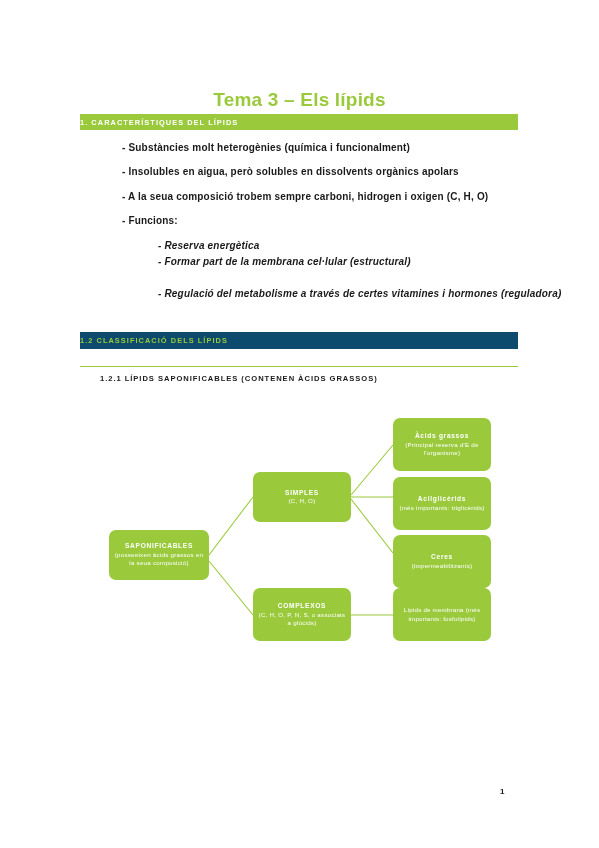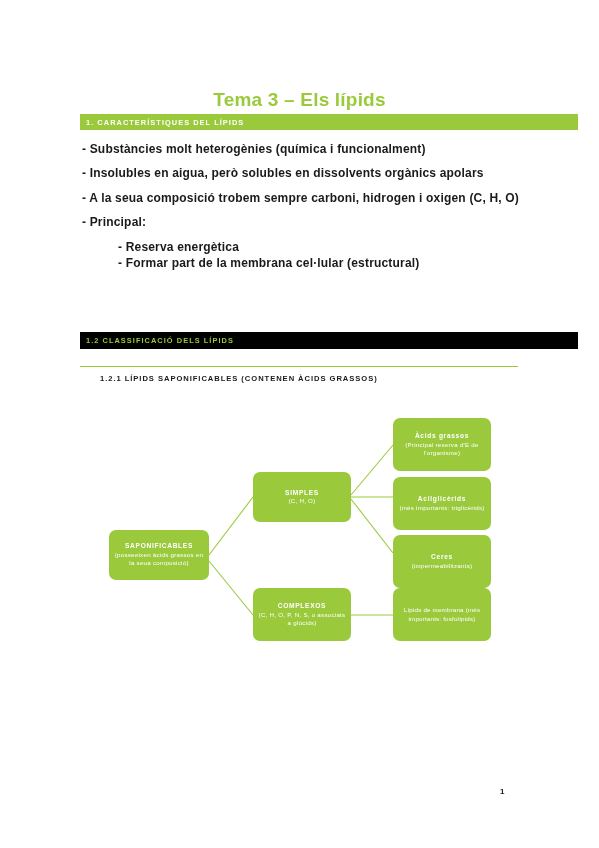--- a/index.html
+++ b/index.html
@@ -30,38 +30,38 @@
     font-size: 19px;
     font-weight: 700;
     letter-spacing: 0.2px;
     color: #9ACA3C;
   }
 
   
   .section-bar {
     position: absolute;
     left: 80px;
-    width: 498px;
+    width: 438px;
     height: 16px;
     background: #9ACA3C;
     color: #ffffff;
     font-size: 7.4px;
     font-weight: 700;
     letter-spacing: 1.05px;
     display: flex;
     align-items: center;
-    padding-left: 6px;
+    padding-left: 0;
     box-sizing: border-box;
   }
   .section-bar.lvl1 { top: 114px; }
 
   
   .section-bar.lvl2 {
     top: 332px;
-    background: #000000;
+    background: #0c4a6e;
     color: #9ACA3C;
     font-weight: 700;
     letter-spacing: 1.05px;
     font-size: 7.4px;
     height: 17px;
   }
 
   
   .rule {
     position: absolute;
@@ -79,28 +79,29 @@
     top: 374px;
     font-size: 7.6px;
     font-weight: 700;
     letter-spacing: 0.95px;
     color: #1a1a1a;
   }
 
   
   .body-line {
     position: absolute;
-    font-size: 12px;
+    font-size: 10px;
     font-weight: 700;
     color: #1a1a1a;
     letter-spacing: 0.18px;
     white-space: nowrap;
+    margin-left: 40px;
   }
   .body-line.lvl-0 { left: 82px; }
-  .body-line.lvl-1 { left: 118px; }
+  .body-line.lvl-1 { left: 118px; font-style: italic; }
 
   
   .diagram {
     position: absolute;
     left: 95px;
     top: 405px;
     width: 410px;
     height: 240px;
   }
   .diagram svg {
@@ -153,24 +154,25 @@
 
   <h1 class="doc-title">Tema 3 – Els lípids</h1>
 
   <div class="section-bar lvl1">
     <span>1. CARACTERÍSTIQUES DEL LÍPIDS</span>
   </div>
 
   <div class="body-line lvl-0" style="top:142px;">- Substàncies molt heterogènies (química i funcionalment)</div>
   <div class="body-line lvl-0" style="top:166px;">- Insolubles en aigua, però solubles en dissolvents orgànics apolars</div>
   <div class="body-line lvl-0" style="top:191px;">- A la seua composició trobem sempre carboni, hidrogen i oxigen (C, H, O)</div>
-  <div class="body-line lvl-0" style="top:215px;">- Principal:</div>
+  <div class="body-line lvl-0" style="top:215px;">- Funcions:</div>
 
   <div class="body-line lvl-1" style="top:240px;">- Reserva energètica</div>
   <div class="body-line lvl-1" style="top:256px;">- Formar part de la membrana cel·lular (estructural)</div>
+  <div class="body-line lvl-1" style="top:288px;">- Regulació del metabolisme a través de certes vitamines i hormones (reguladora)</div>
 
   <div class="section-bar lvl2">
     <span>1.2 CLASSIFICACIÓ DELS LÍPIDS</span>
   </div>
 
   <div class="rule"></div>
 
   <div class="section-sub">1.2.1 LÍPIDS SAPONIFICABLES (CONTENEN ÀCIDS GRASSOS)</div>
 
   <div class="diagram">

